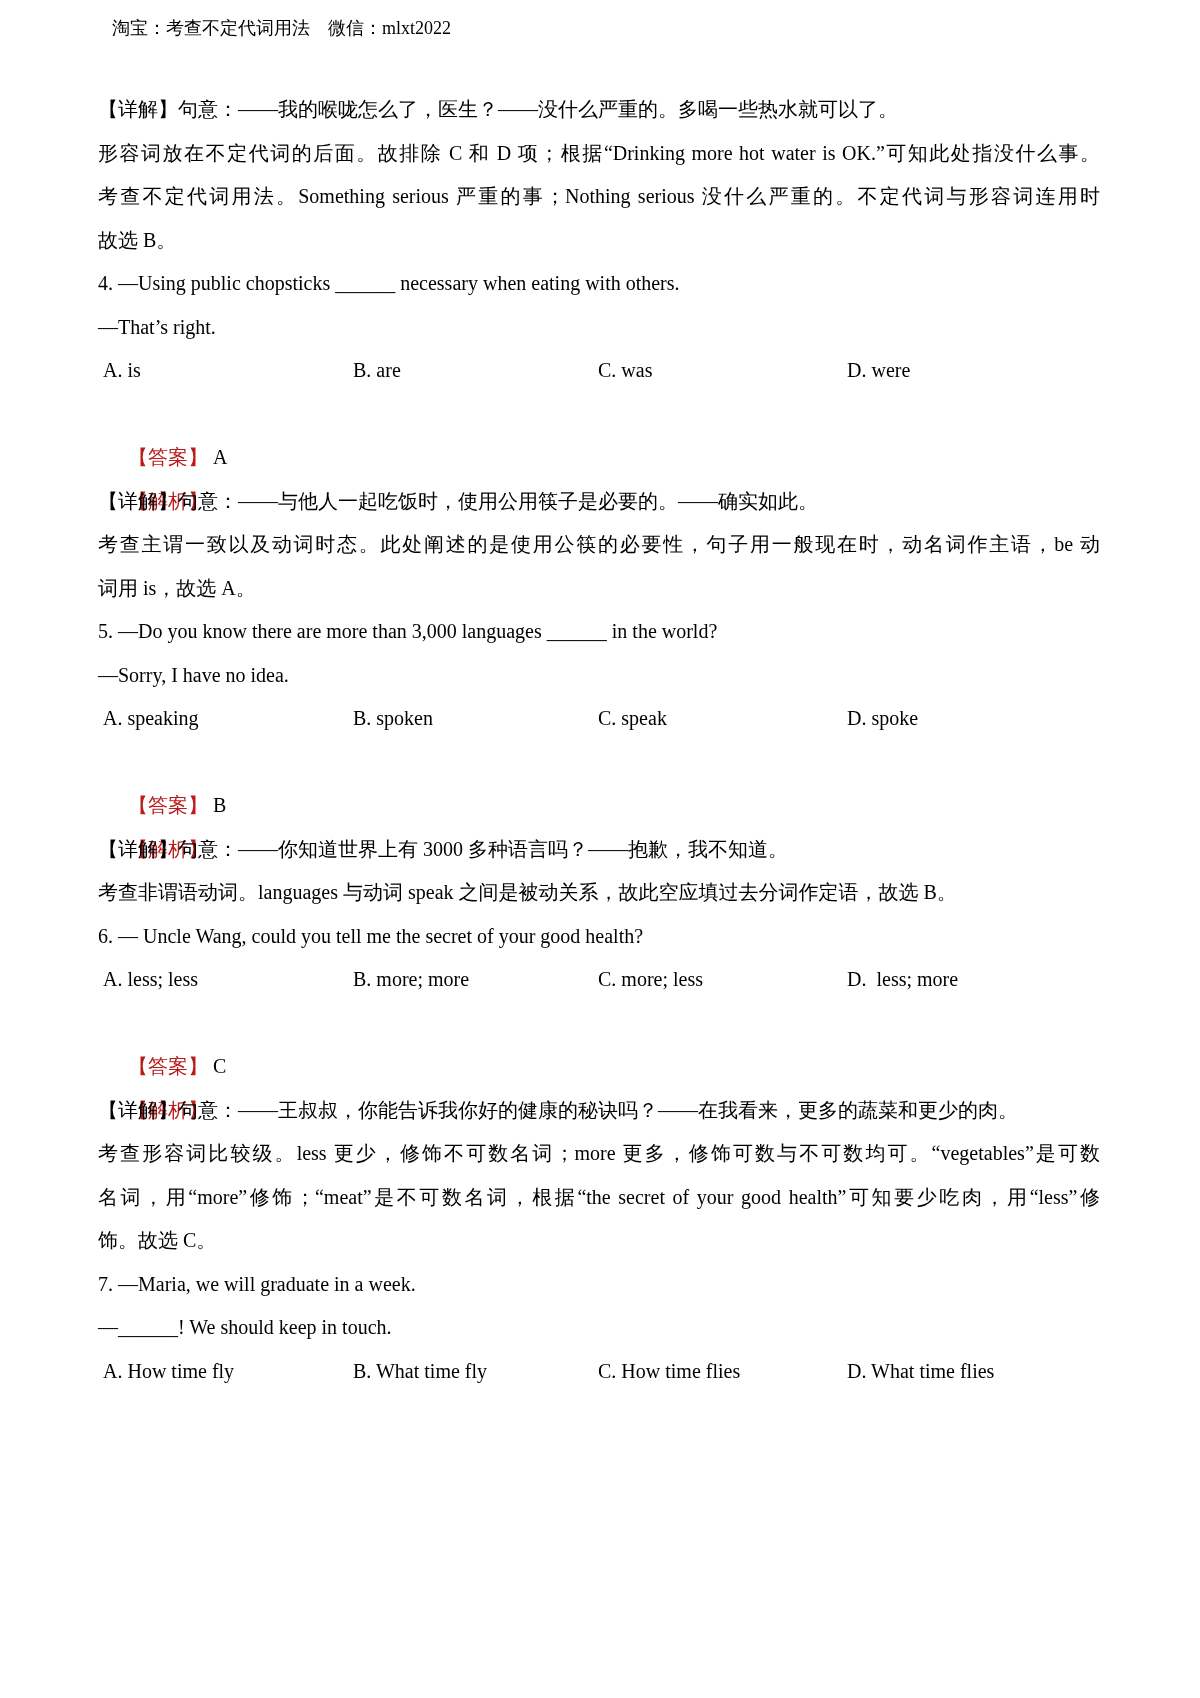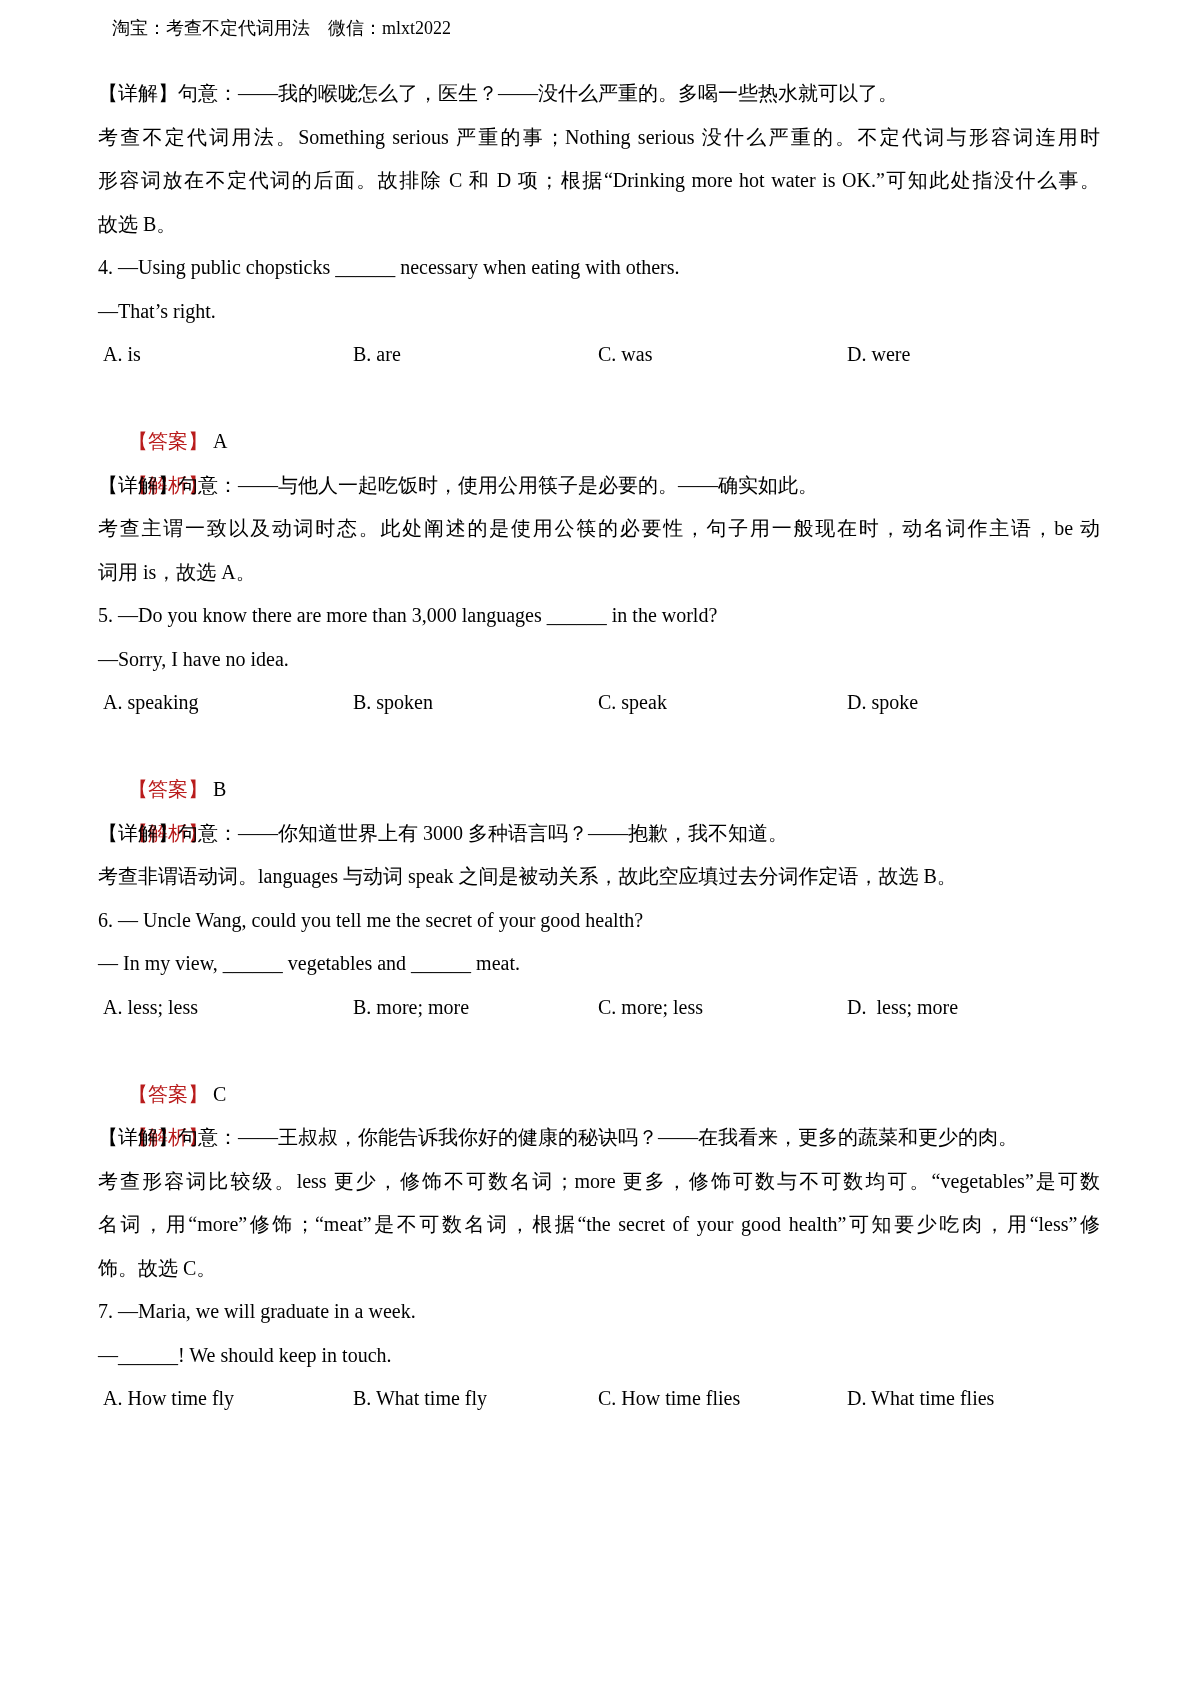--- a/index.html
+++ b/index.html
@@ -10,21 +10,21 @@
     color:#000000;
     font-family:"Liberation Serif","DejaVu Serif",serif;
     font-size:20px;
     overflow:hidden;
   }
   .doc-header {
     position:absolute; left:112px; top:16px;
     font-size:18px; white-space:pre;
   }
   .content {
-    position:absolute; left:98px; top:72px; width:1002px;
+    position:absolute; left:98px; top:88px; width:1002px;
   }
   .line {
     height:43.5px; line-height:43.5px;
     white-space:pre; overflow:visible;
   }
   .just {
     white-space:normal;
     text-align:justify;
     text-align-last:justify;
   }
@@ -40,22 +40,22 @@
 </head>
 <body>
 
 <div class="page">
 
   <div class="doc-header">淘宝：考查不定代词用法　微信：mlxt2022</div>
 
   <div class="content">
 
     <div class="line">【详解】句意：——我的喉咙怎么了，医生？——没什么严重的。多喝一些热水就可以了。</div>
+    <div class="line just">形容词放在不定代词的后面。故排除 C 和 D 项；根据“Drinking more hot water is OK.”可知此处指没什么事。</div>
     <div class="line just">考查不定代词用法。Something serious 严重的事；Nothing serious 没什么严重的。不定代词与形容词连用时</div>
-    <div class="line just">形容词放在不定代词的后面。故排除 C 和 D 项；根据“Drinking more hot water is OK.”可知此处指没什么事。</div>
     <div class="line">故选 B。</div>
 
     <div class="line">4. —Using public chopsticks ______ necessary when eating with others.</div>
     <div class="line">—That’s right.</div>
     <div class="line opts">
       <span>A. is</span>
       <span>B. are</span>
       <span>C. was</span>
       <span>D. were</span>
     </div>
@@ -80,21 +80,20 @@
     <div class="line">
       <span class="blue">【答案】</span><span class="ans">B</span>
     </div>
     <div class="line">
       <span class="blue">【解析】</span>
     </div>
     <div class="line">【详解】句意：——你知道世界上有 3000 多种语言吗？——抱歉，我不知道。</div>
     <div class="line">考查非谓语动词。languages 与动词 speak 之间是被动关系，故此空应填过去分词作定语，故选 B。</div>
 
     <div class="line">6. — Uncle Wang, could you tell me the secret of your good health?</div>
-    <div class="line">— In my view, ______ vegetables and ______ meat.</div>
     <div class="line opts">
       <span>A. less; less</span>
       <span>B. more; more</span>
       <span>C. more; less</span>
       <span>D.  less; more</span>
     </div>
     <div class="line">
       <span class="blue">【答案】</span><span class="ans">C</span>
     </div>
     <div class="line">

